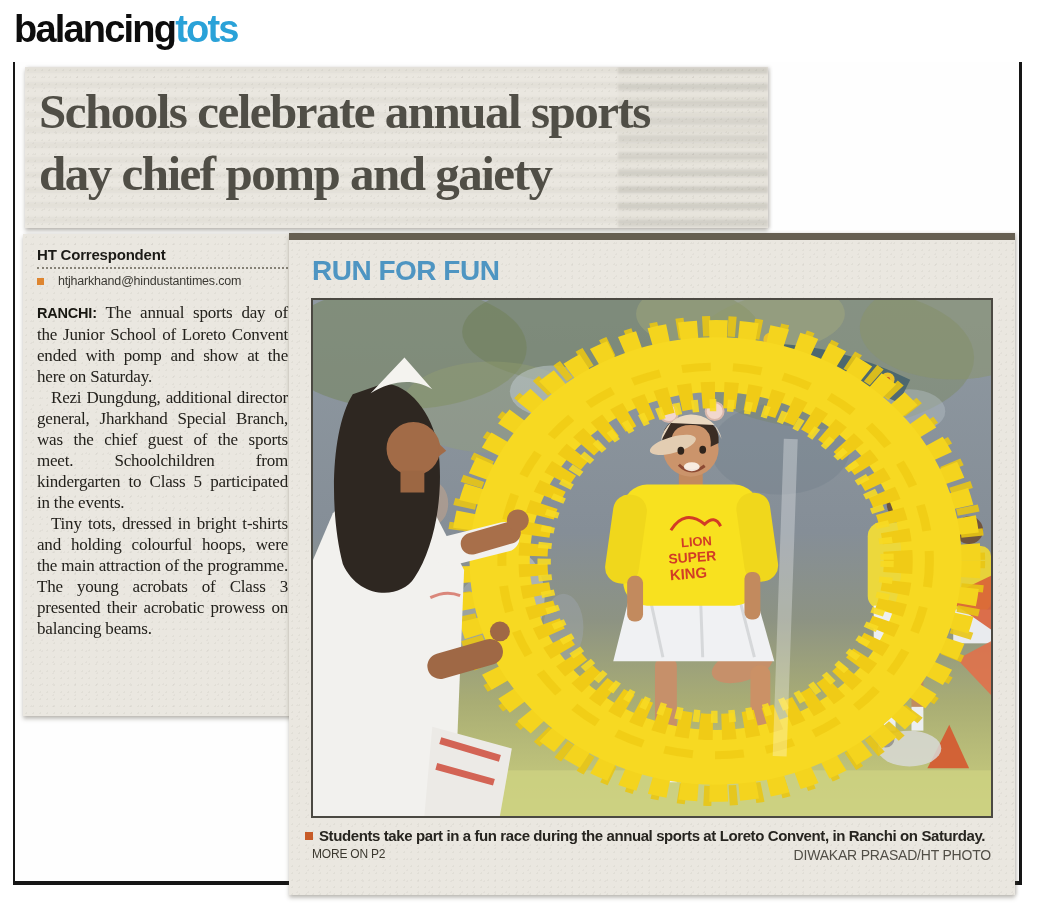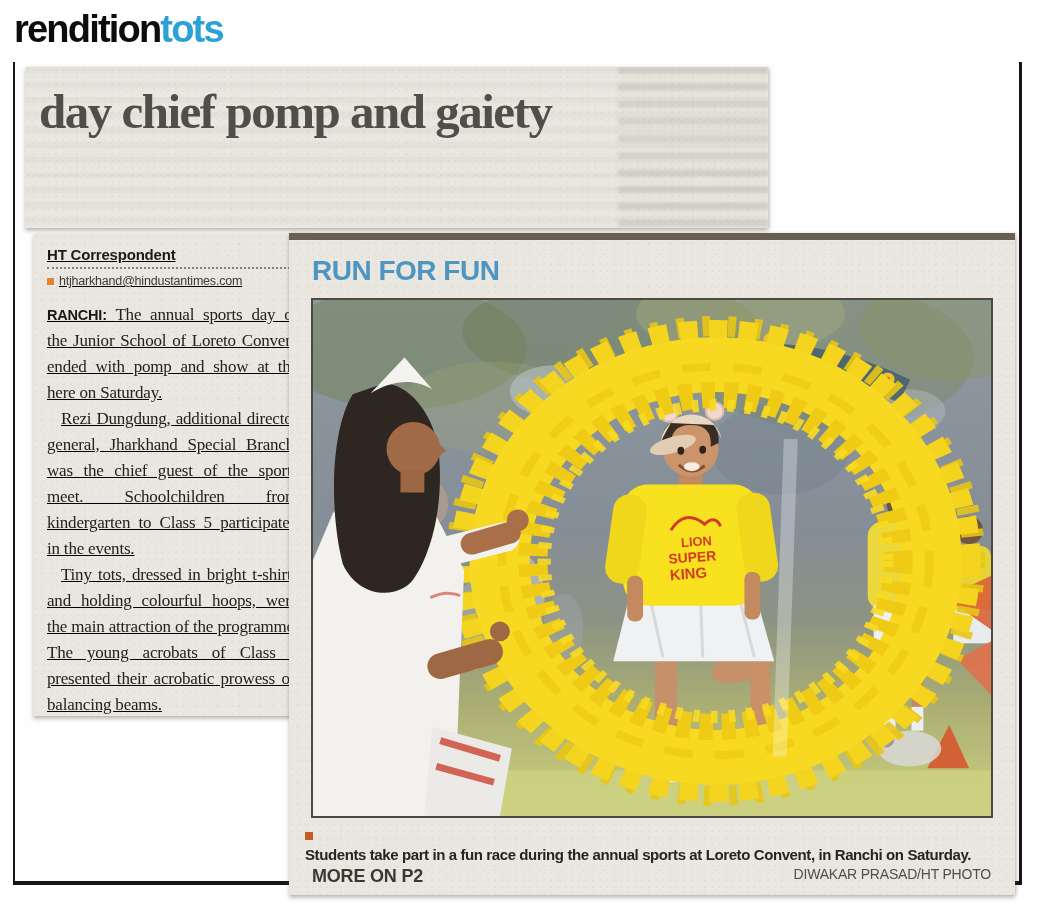--- a/index.html
+++ b/index.html
@@ -34,61 +34,62 @@
       background:repeating-linear-gradient(180deg, rgba(104,99,86,0.14) 0 7px, rgba(104,99,86,0.02) 7px 17px);
       filter:blur(1px); }
   .headline-block::before { content:""; position:absolute; left:0; top:0; width:100%; height:100%;
       background:repeating-linear-gradient(180deg, rgba(104,99,86,0.05) 0 6px, transparent 6px 15px);
       filter:blur(1px); }
   h1.headline { font-family:"Liberation Serif", serif; font-weight:bold; color:#504e46;
                 font-size:49px; line-height:1.26; letter-spacing:-1.5px; position:relative; z-index:1; }
   h1.headline span { display:block; }
 
   
-  .left-col { position:absolute; left:18px; top:172px; width:277px; height:482px;
-              padding:12px 12px 0 14px; overflow:hidden;text-decoration:underline; }
+  .left-col { position:absolute; left:8px; top:172px; width:277px; height:482px;
+              padding:12px 12px 0 14px; overflow:hidden; }
   .author { font-size:15px; font-weight:bold; color:#1b1a16; letter-spacing:-0.2px; }
   .dotted-rule { border:none; border-top:2px dotted #858176; margin:4px 0 5px 0; }
-  .email-row { display:flex; align-items:center; gap:5px; margin-bottom:14px; }
+  .email-row { display:flex; align-items:center; gap:14px; margin-bottom:14px; }
   .sq-bullet { width:7px; height:7px; background:#de8530; flex:0 0 auto; }
   .email { font-size:12.5px; color:#3b3933; letter-spacing:-0.2px; }
-  .body-copy { font-family:"Liberation Serif", serif; font-size:17px; line-height:26px;
+  .body-copy { font-family:"Liberation Serif", serif; font-size:17px; line-height:21px;
                color:#23211c; text-align:justify; letter-spacing:-0.2px; }
   .body-copy p { margin:0; }
   .body-copy p + p { text-indent:14px; }
   .dateline { font-family:"Liberation Sans", sans-serif; font-weight:bold; font-size:14.5px; color:#181711; }
 
   
   .photo-block { position:absolute; left:274px; top:171px; width:726px; height:662px; overflow:hidden; }
   .top-rule { height:7px; background:#665f52; width:100%; }
   .kicker { margin:15px 0 0 23px; font-size:28px; font-weight:bold; letter-spacing:-0.5px;
             color:#4e95c2; }
   .photo-frame { position:relative; margin:11px 0 0 22px; width:682px; height:520px;
                  border:2px solid #4b4942; background:#8a939c; }
   .photo-frame svg { display:block; width:100%; height:100%; }
-  .caption-row { display:flex; align-items:flex-start; gap:6px; margin:9px 10px 0 16px;flex-direction:column; }
+  .caption-row { display:flex; align-items:flex-start; gap:6px; margin:9px 10px 0 16px; }
   .caption-bullet { width:8px; height:8px; background:#c75b28; margin-top:5px; flex:0 0 auto; }
   .caption { font-size:15px; font-weight:bold; color:#26241f; letter-spacing:-0.4px; white-space:nowrap; }
   .footer-row { display:flex; justify-content:space-between; margin:3px 24px 0 23px; }
-  .more { font-size:18px; font-weight:bold; color:#3b382f; letter-spacing:-0.2px; }
+  .more { font-size:12px; font-weight:normal; color:#3b382f; letter-spacing:-0.2px; }
   .credit { font-size:14px; font-weight:normal; color:#514e46; letter-spacing:-0.2px; }
 </style>
 </head>
 <body>
 
 <div class="page">
 
   <div class="masthead">
-    <span class="black">rendition</span><span class="blue">tots</span>
+    <span class="black">balancing</span><span class="blue">tots</span>
   </div>
 
   <div class="frame">
 
     <div class="headline-block paper">
       <h1 class="headline">
+        <span>Schools celebrate annual sports</span>
         <span>day chief pomp and gaiety</span>
       </h1>
     </div>
 
     <div class="left-col paper">
       <div class="author">HT Correspondent</div>
       <hr class="dotted-rule">
       <div class="email-row">
         <span class="sq-bullet"></span>
         <span class="email">htjharkhand@hindustantimes.com</span>

